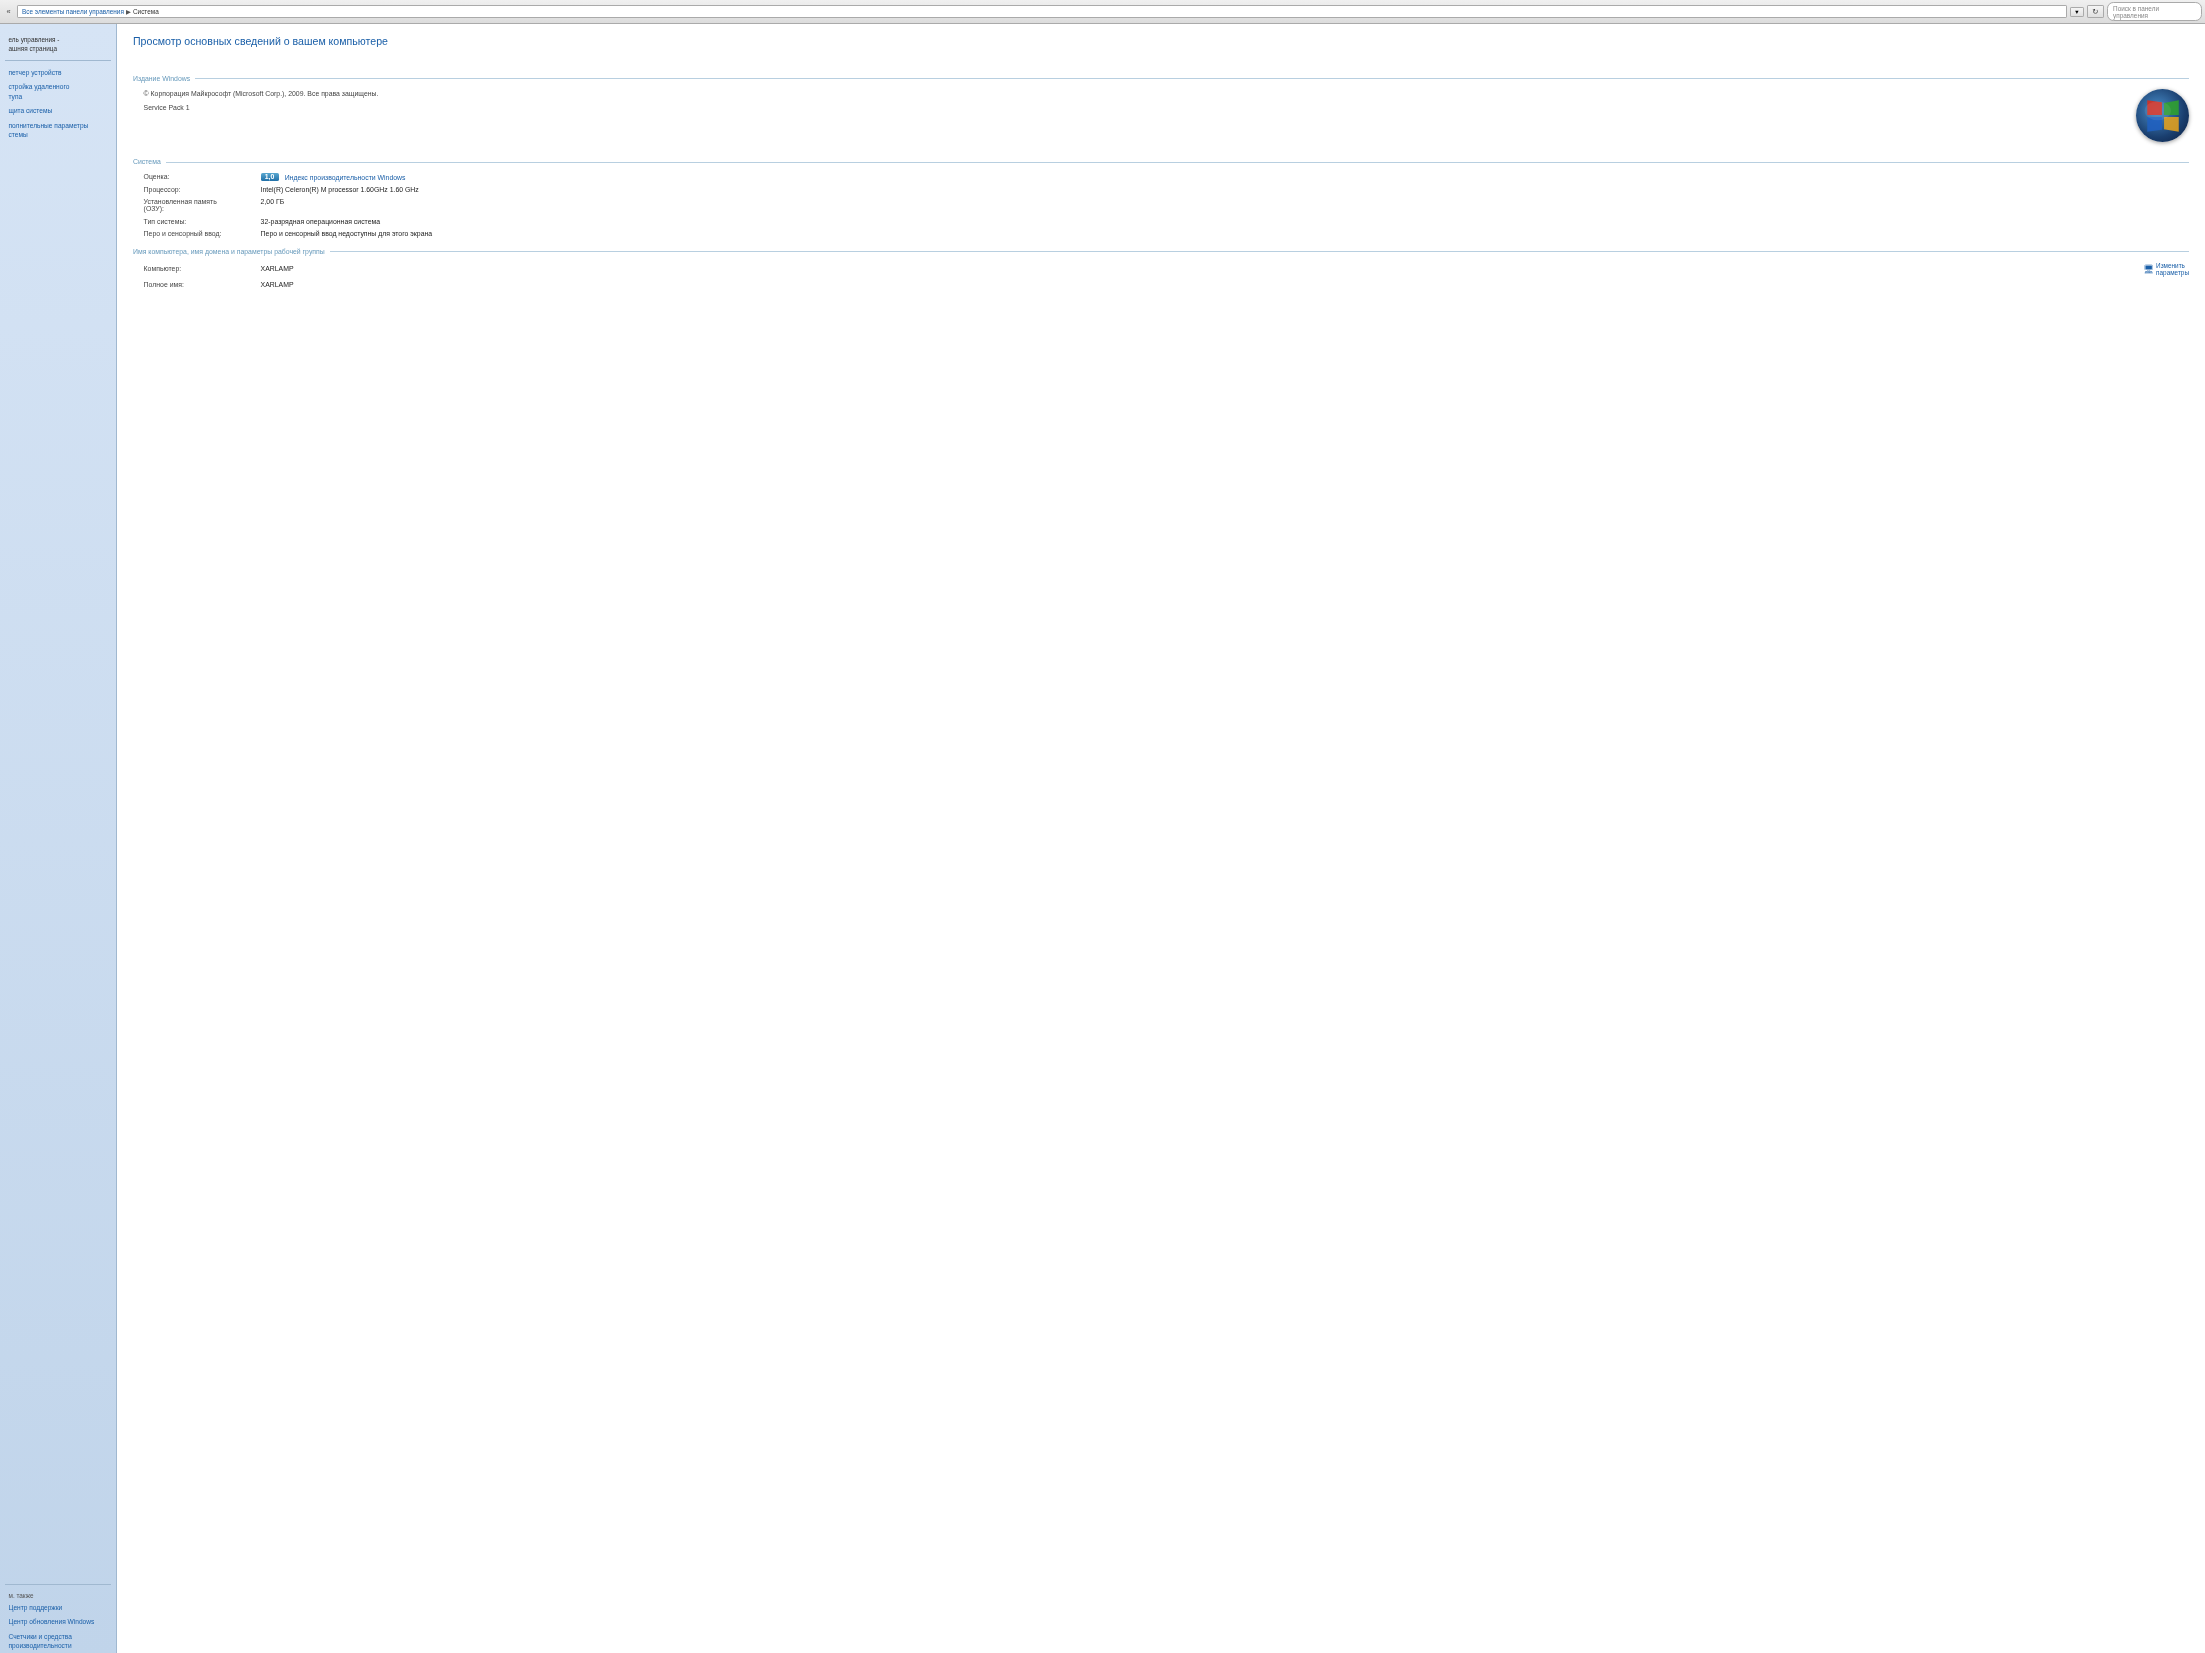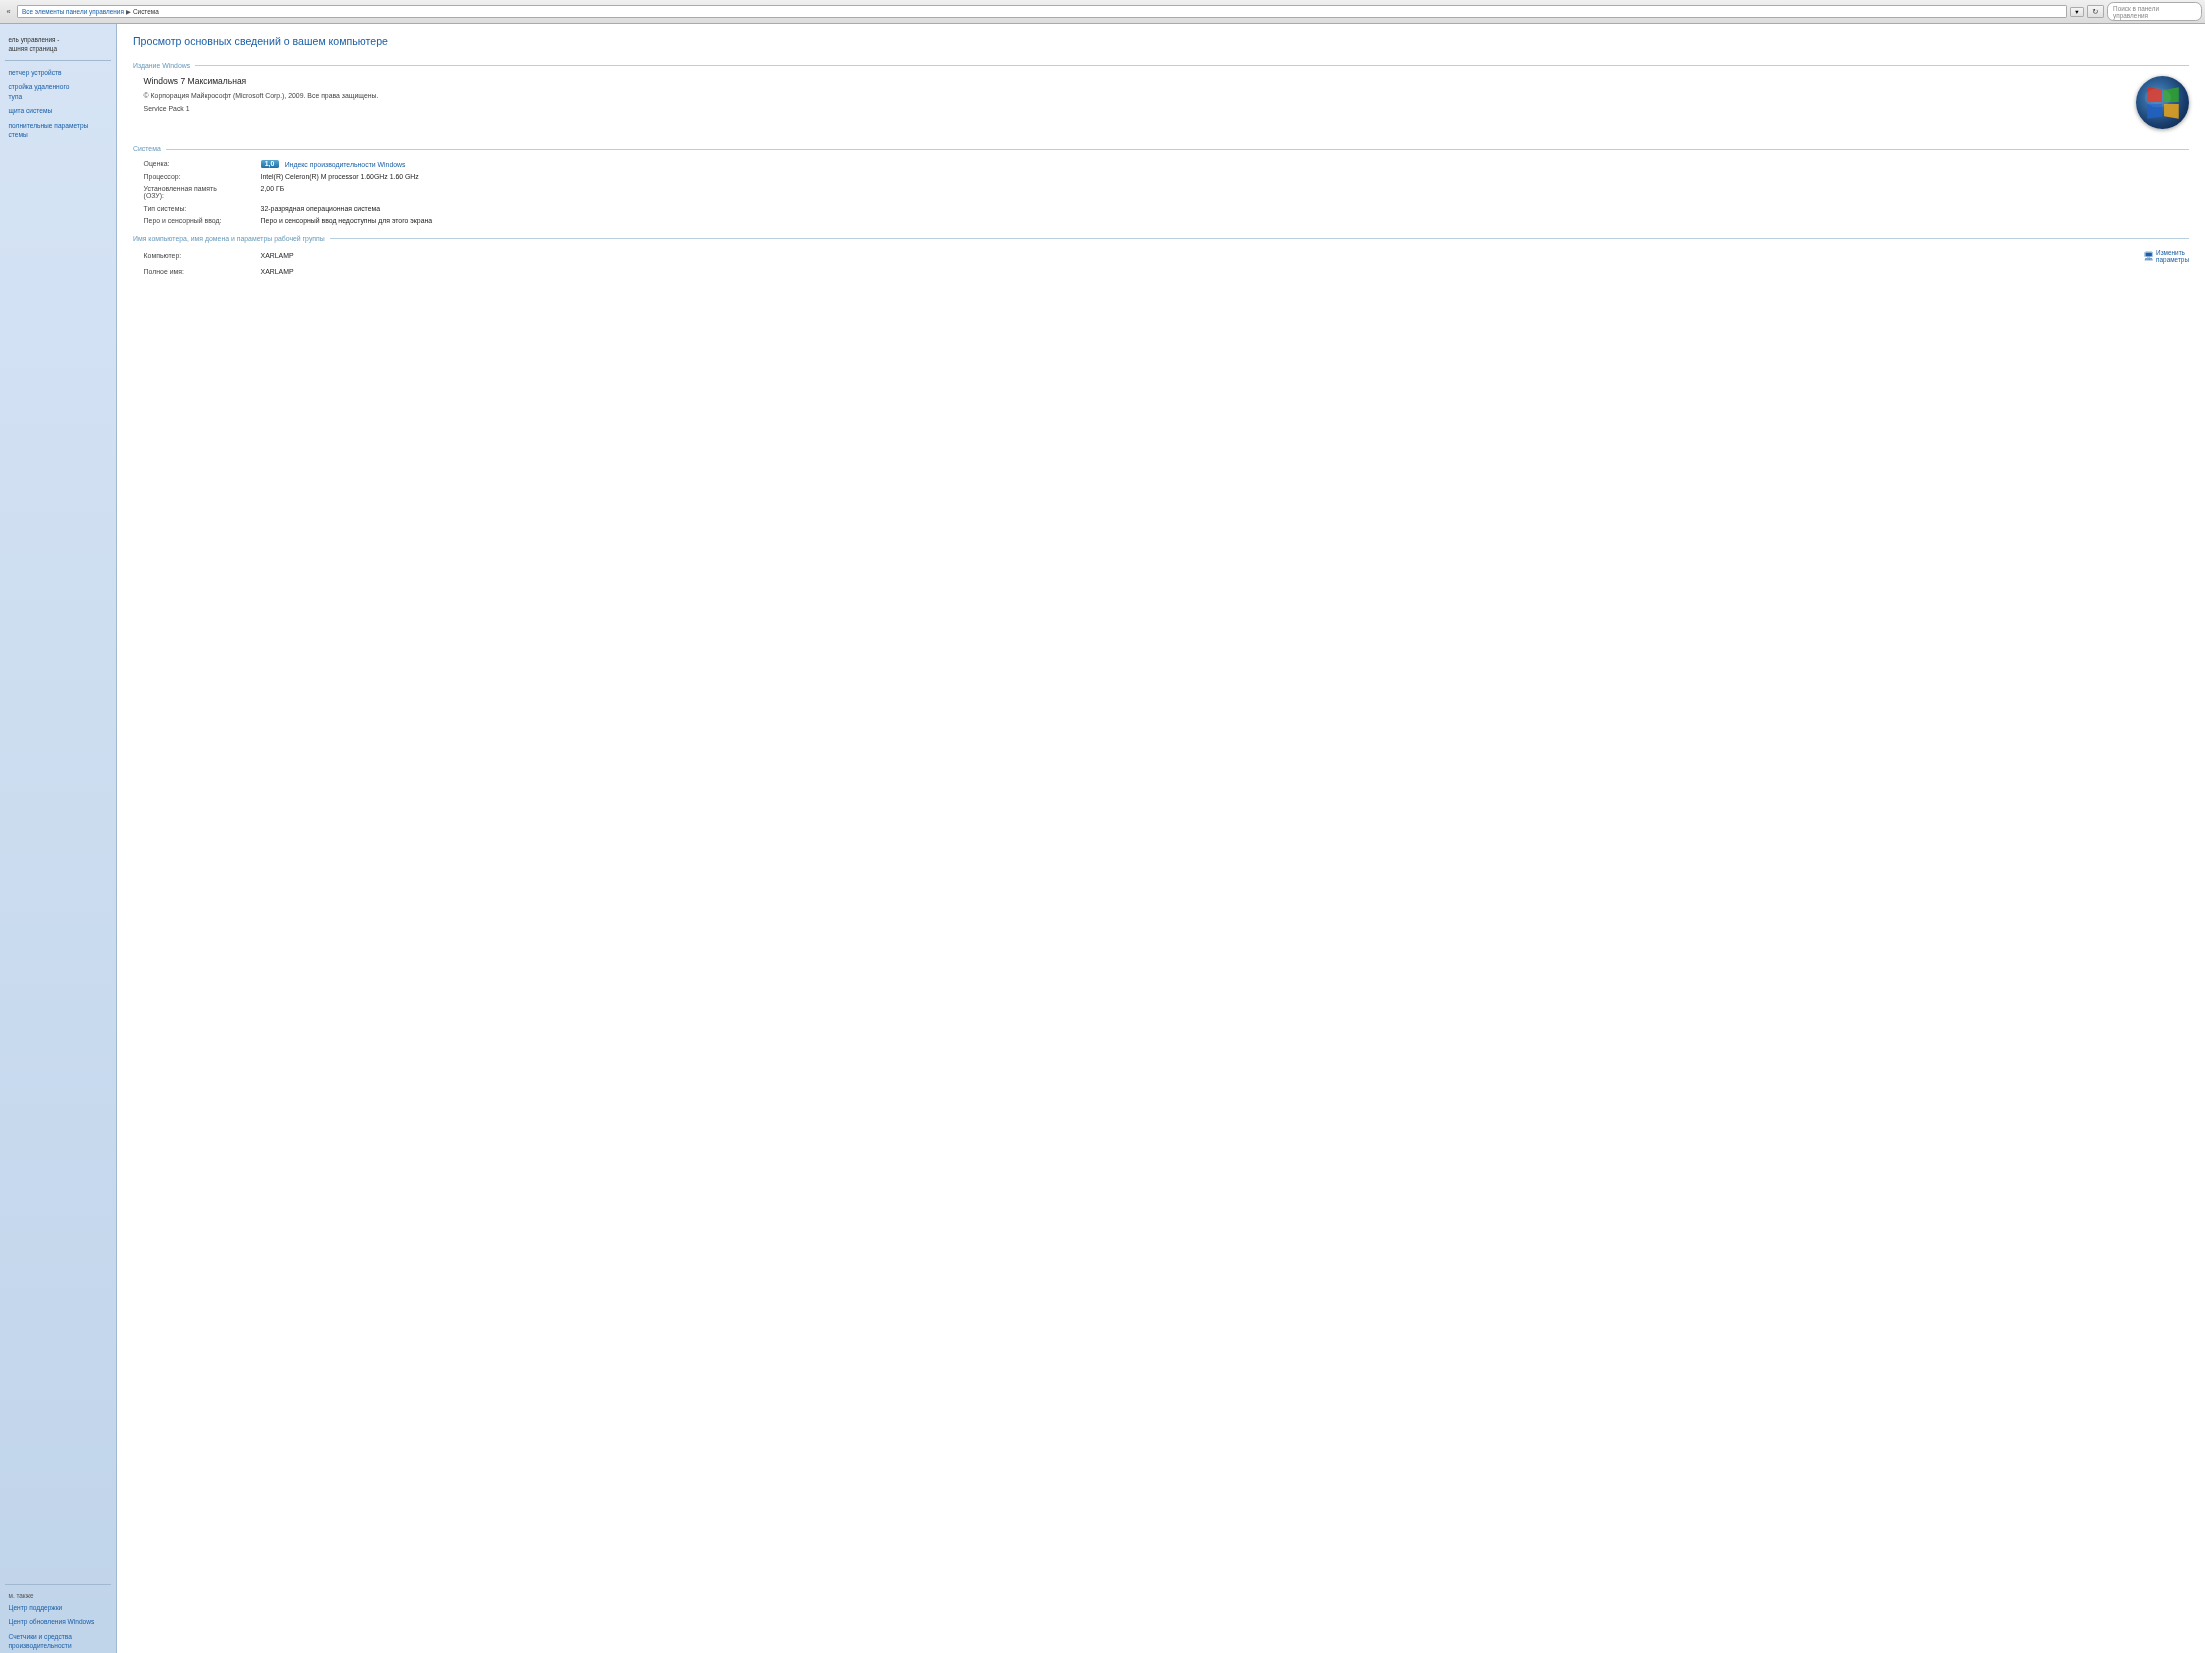--- a/index.html
+++ b/index.html
@@ -112,21 +112,21 @@
     .content {
       flex: 1;
       background: white;
       overflow-y: auto;
       padding: 10.6px 16px;
     }
     .page-title {
       font-size: 10.6px;
       color: #1a5fa8;
       font-weight: 300;
-      margin-bottom: 15px;
+      margin-bottom: 28px;
     }
 
     
     .section-header {
       display: flex;
       align-items: center;
       margin-bottom: 7.4px;
       margin-top: 5.3px;
     }
     .section-header-text {
@@ -293,21 +293,20 @@
   <div class="content">
     <div class="page-title">Просмотр основных сведений о вашем компьютере</div>
 
     <div class="section-header">
       <span class="section-header-text">Издание Windows</span>
       <div class="section-header-line"></div>
     </div>
 
     <div class="edition-block">
       <div class="edition-info">
-        <div class="edition-name">Windows 7 Максимальная</div>
         <div class="edition-copy">© Корпорация Майкрософт (Microsoft Corp.), 2009. Все права защищены.</div>
         <div class="edition-sp">Service Pack 1</div>
       </div>
 
       <div class="win-logo-circle windows-logo">
         <svg viewBox="0 0 80 80" width="42" height="42">
 
           <path d="M10,10 L38,14 L38,38 L10,38 Z" fill="#d83020" opacity="0.9"></path>
 
           <path d="M42,15 L70,10 L70,38 L42,38 Z" fill="#30a030" opacity="0.9"></path>

